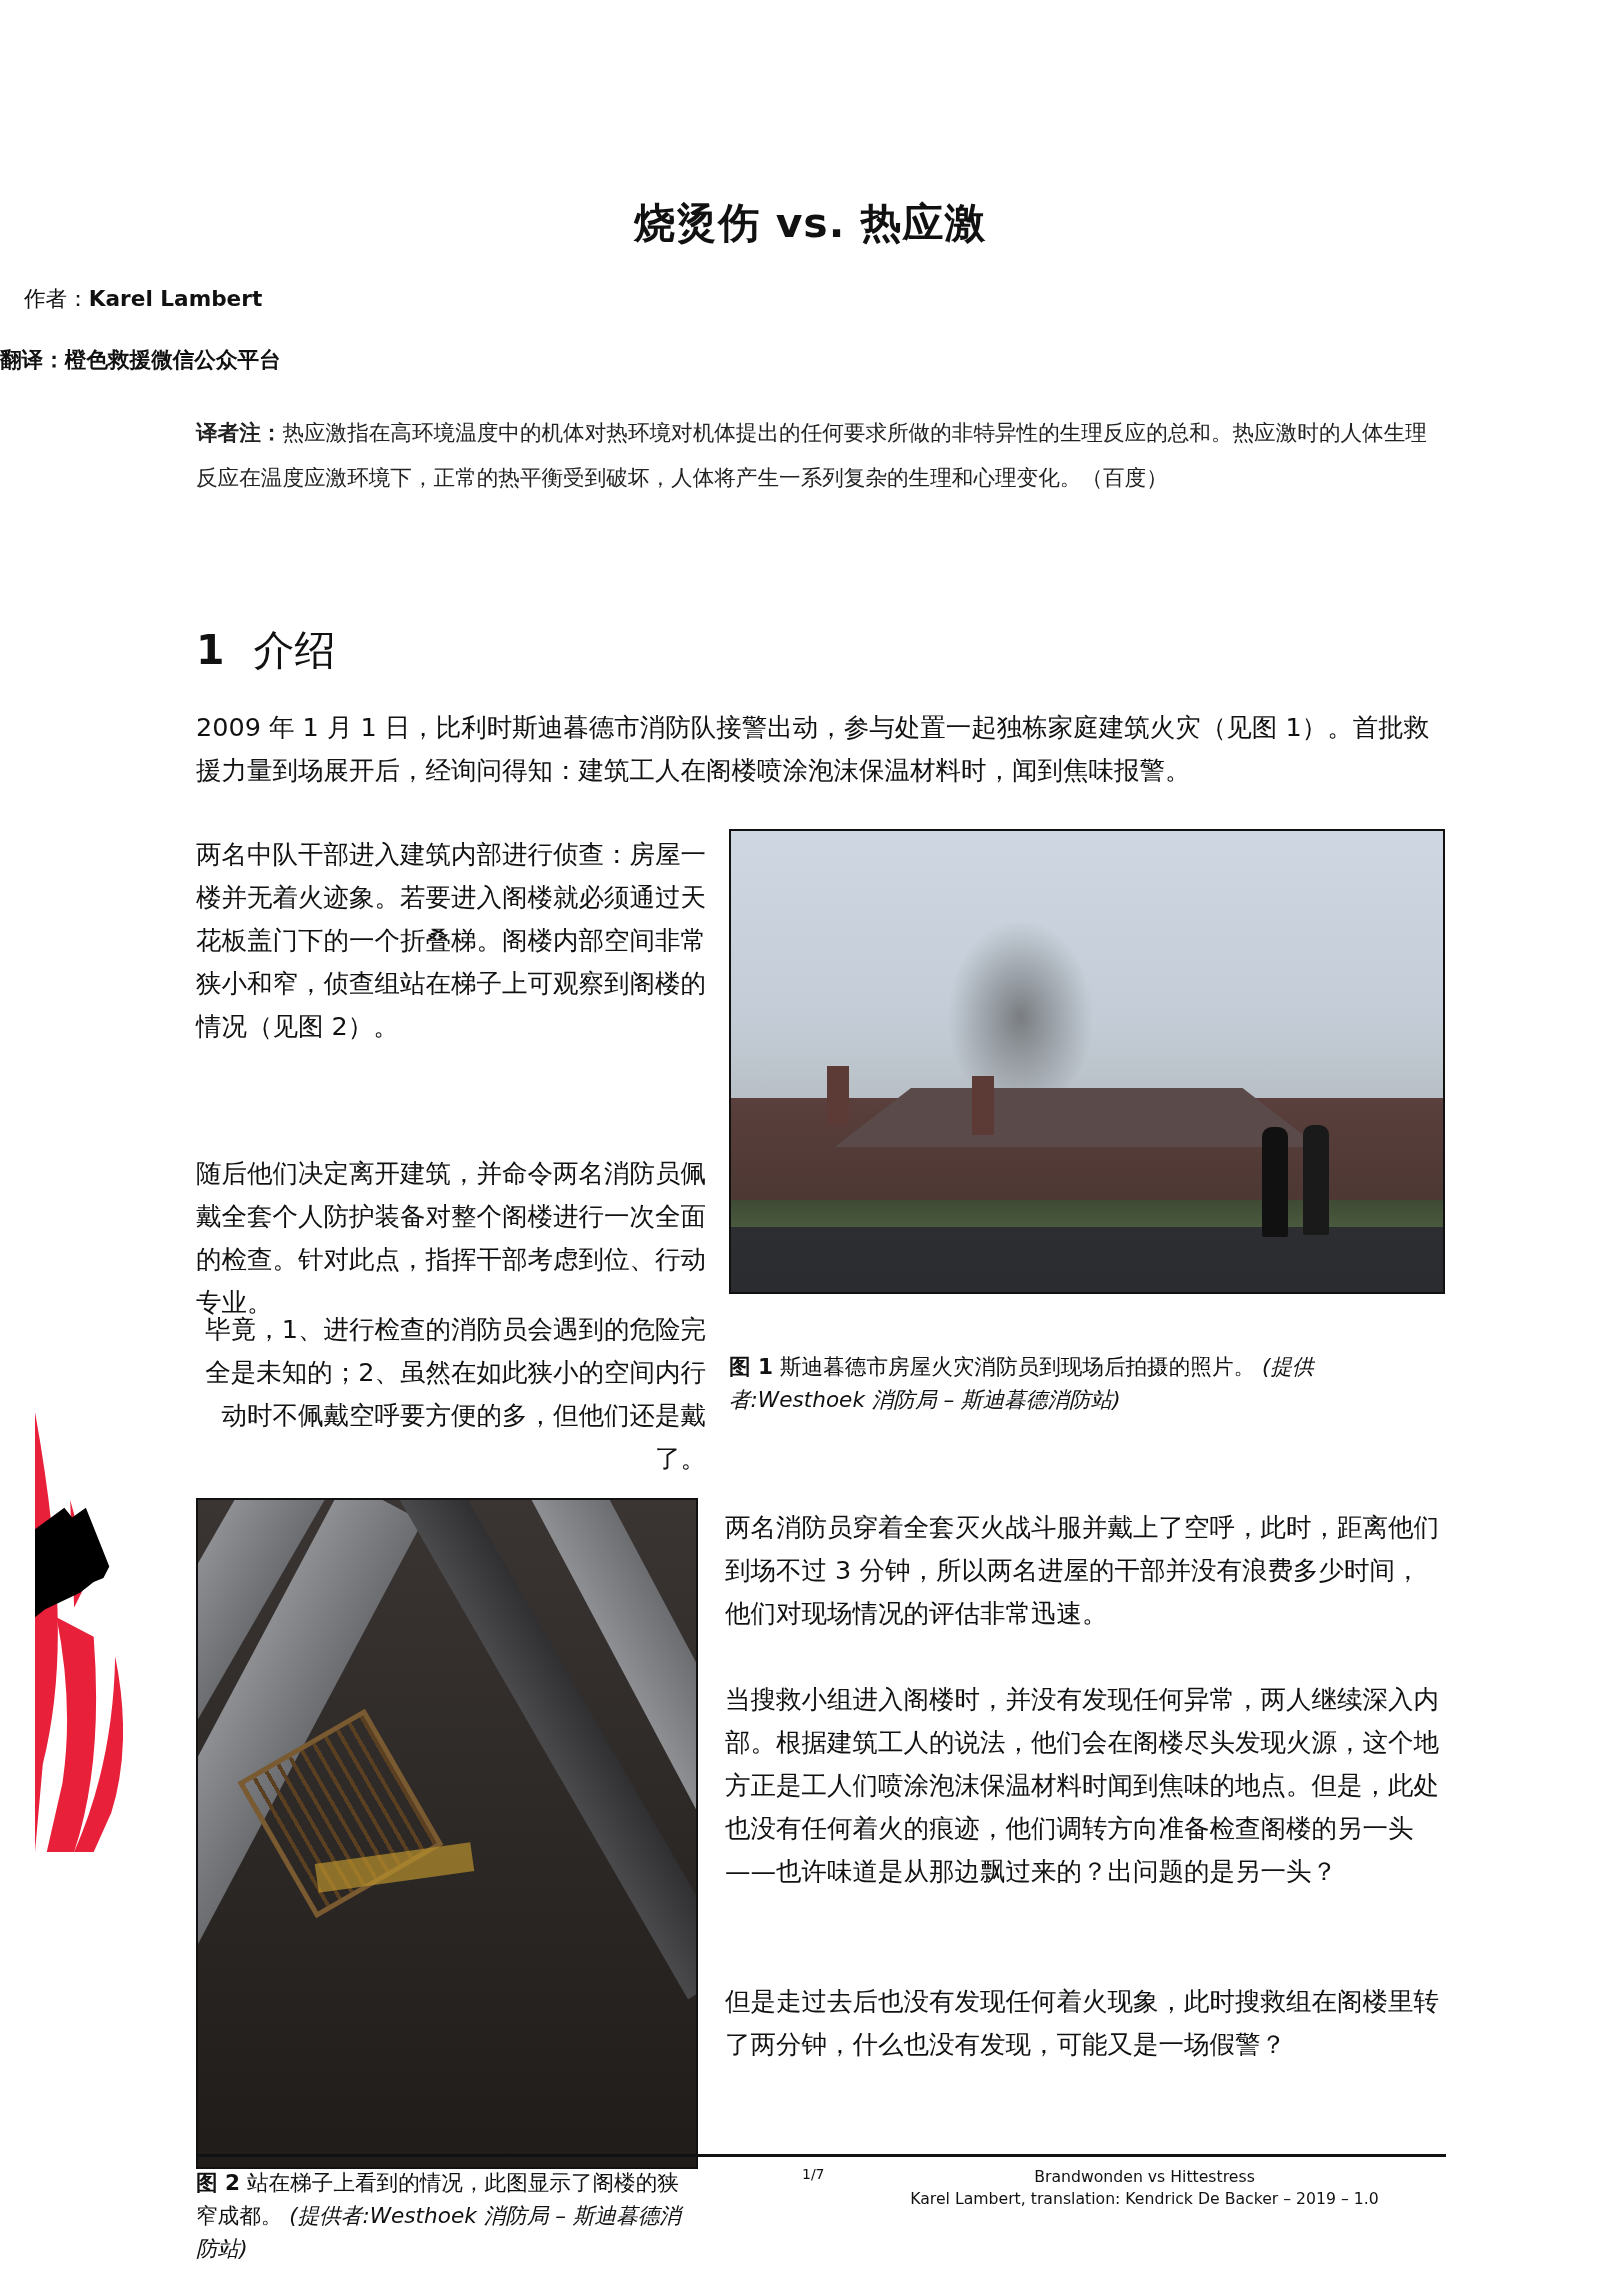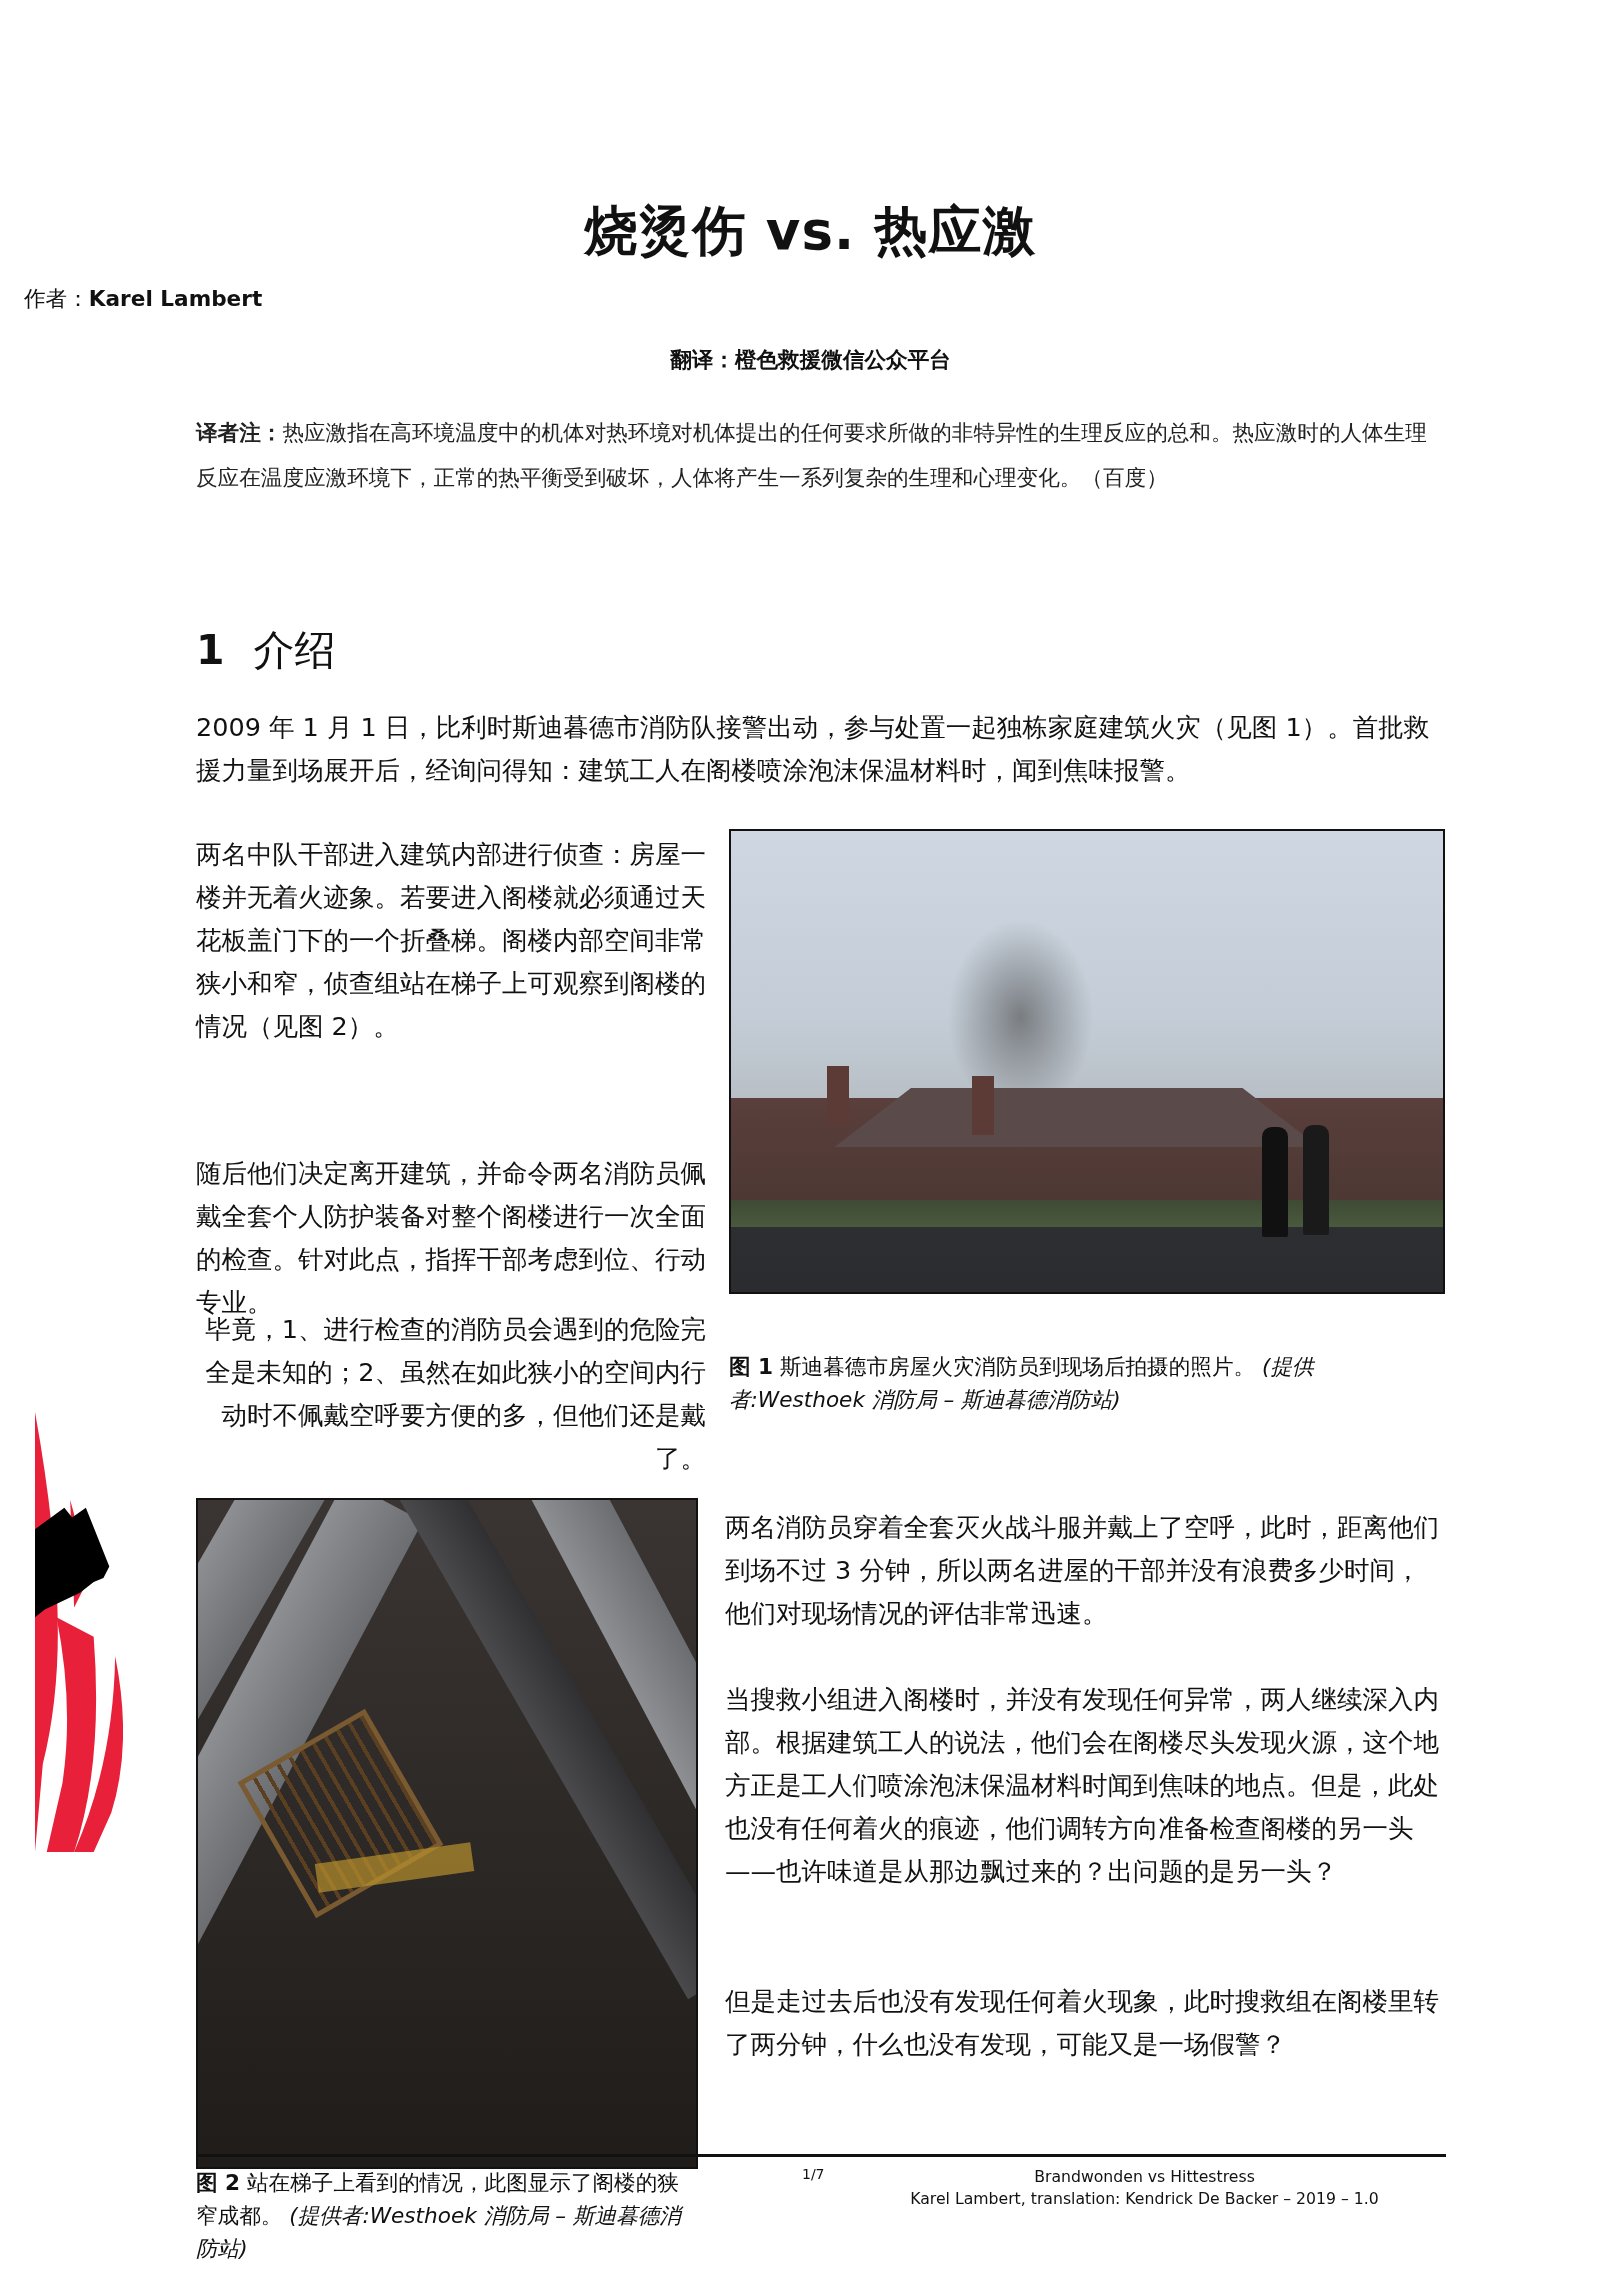--- a/index.html
+++ b/index.html
@@ -3,25 +3,25 @@
 <meta charset="utf-8">
 <style>
   html, body { margin: 0; padding: 0; background: #ffffff; }
   body {
     width: 1621px; height: 2293px; position: relative; overflow: hidden;
     font-family: "DejaVu Sans", sans-serif; color: #111;
   }
   .abs { position: absolute; }
   .title {
     left: 0; width: 1621px; top: 196px; text-align: center;
-    font-size: 53px; font-weight: bold; letter-spacing: 1px;
+    font-size: 41px; font-weight: bold; letter-spacing: 1px;
   }
   .author { left: 0; width: 1621px; top: 284px; text-align: left; font-size: 21.6px; padding-left: 24px; }
   .author b { font-weight: bold; }
-  .translator { left: 0; width: 1621px; top: 345px; text-align: center; font-size: 21.6px; font-weight: bold; }
+  .translator { left: 0; width: 1621px; top: 345px; font-size: 21.6px; font-weight: bold; }
   .note {
     left: 196px; width: 1245px; top: 410px;
     font-size: 21.6px; line-height: 45px; color: #222;
   }
   .note b { font-weight: bold; }
   .h1 { left: 196px; top: 623px; font-size: 41px; font-weight: bold; }
   .h1 .num { margin-right: 29px; }
   .h1 .txt { font-weight: normal; }
   .para-full {
     left: 196px; width: 1255px; top: 706px;

